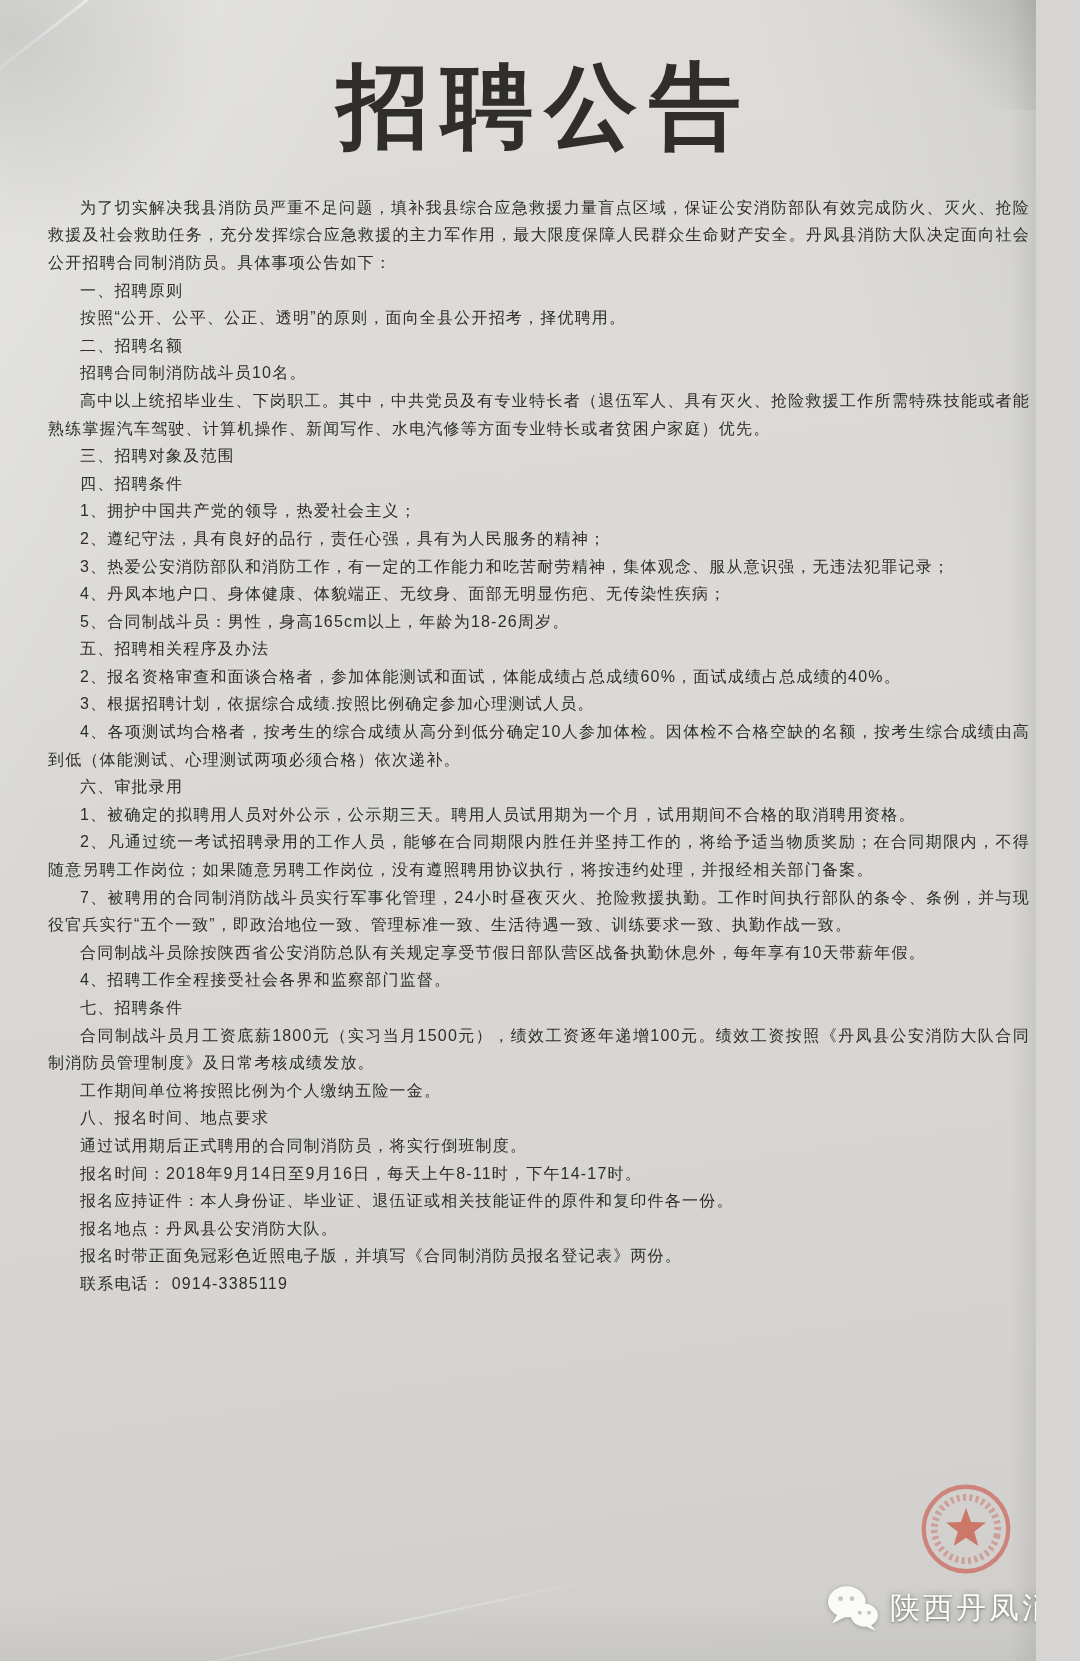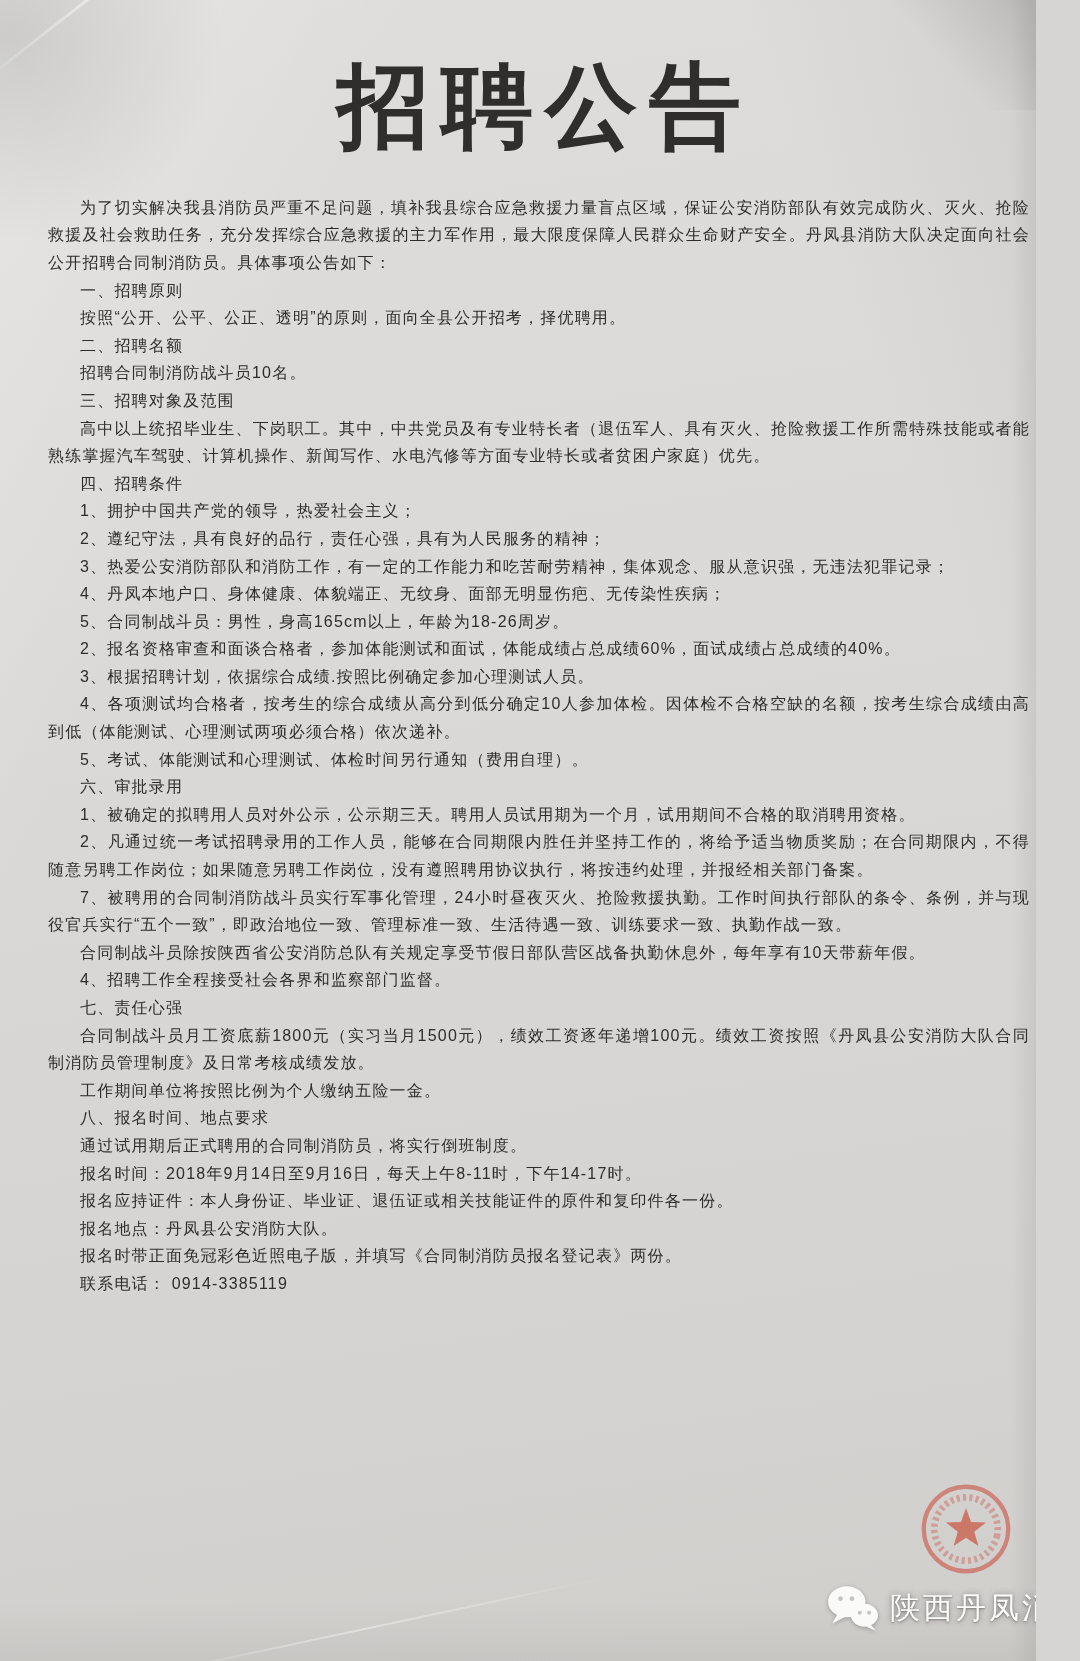--- a/index.html
+++ b/index.html
@@ -73,39 +73,39 @@
   <div class="crease-2"></div>
 
   <div class="content">
     <h1 class="doc-title">招聘公告</h1>
     <div id="paragraphs">
         <p class="para">为了切实解决我县消防员严重不足问题，填补我县综合应急救援力量盲点区域，保证公安消防部队有效完成防火、灭火、抢险救援及社会救助任务，充分发挥综合应急救援的主力军作用，最大限度保障人民群众生命财产安全。丹凤县消防大队决定面向社会公开招聘合同制消防员。具体事项公告如下：</p>
         <p class="para">一、招聘原则</p>
         <p class="para">按照“公开、公平、公正、透明”的原则，面向全县公开招考，择优聘用。</p>
         <p class="para">二、招聘名额</p>
         <p class="para">招聘合同制消防战斗员10名。</p>
+        <p class="para">高中以上统招毕业生、下岗职工。其中，中共党员及有专业特长者（退伍军人、具有灭火、抢险救援工作所需特殊技能或者能熟练掌握汽车驾驶、计算机操作、新闻写作、水电汽修等方面专业特长或者贫困户家庭）优先。</p>
         <p class="para">三、招聘对象及范围</p>
-        <p class="para">高中以上统招毕业生、下岗职工。其中，中共党员及有专业特长者（退伍军人、具有灭火、抢险救援工作所需特殊技能或者能熟练掌握汽车驾驶、计算机操作、新闻写作、水电汽修等方面专业特长或者贫困户家庭）优先。</p>
         <p class="para">四、招聘条件</p>
         <p class="para">1、拥护中国共产党的领导，热爱社会主义；</p>
         <p class="para">2、遵纪守法，具有良好的品行，责任心强，具有为人民服务的精神；</p>
         <p class="para">3、热爱公安消防部队和消防工作，有一定的工作能力和吃苦耐劳精神，集体观念、服从意识强，无违法犯罪记录；</p>
         <p class="para">4、丹凤本地户口、身体健康、体貌端正、无纹身、面部无明显伤疤、无传染性疾病；</p>
         <p class="para">5、合同制战斗员：男性，身高165cm以上，年龄为18-26周岁。</p>
+        <p class="para">五、招聘相关程序及办法</p>
         <p class="para">2、报名资格审查和面谈合格者，参加体能测试和面试，体能成绩占总成绩60%，面试成绩占总成绩的40%。</p>
         <p class="para">3、根据招聘计划，依据综合成绩.按照比例确定参加心理测试人员。</p>
         <p class="para">4、各项测试均合格者，按考生的综合成绩从高分到低分确定10人参加体检。因体检不合格空缺的名额，按考生综合成绩由高到低（体能测试、心理测试两项必须合格）依次递补。</p>
-        <p class="para">5、考试、体能测试和心理测试、体检时间另行通知（费用自理）。</p>
         <p class="para">六、审批录用</p>
         <p class="para">1、被确定的拟聘用人员对外公示，公示期三天。聘用人员试用期为一个月，试用期间不合格的取消聘用资格。</p>
         <p class="para">2、凡通过统一考试招聘录用的工作人员，能够在合同期限内胜任并坚持工作的，将给予适当物质奖励；在合同期限内，不得随意另聘工作岗位；如果随意另聘工作岗位，没有遵照聘用协议执行，将按违约处理，并报经相关部门备案。</p>
         <p class="para">7、被聘用的合同制消防战斗员实行军事化管理，24小时昼夜灭火、抢险救援执勤。工作时间执行部队的条令、条例，并与现役官兵实行“五个一致”，即政治地位一致、管理标准一致、生活待遇一致、训练要求一致、执勤作战一致。</p>
         <p class="para">合同制战斗员除按陕西省公安消防总队有关规定享受节假日部队营区战备执勤休息外，每年享有10天带薪年假。</p>
         <p class="para">4、招聘工作全程接受社会各界和监察部门监督。</p>
-        <p class="para">七、责任心强</p>
+        <p class="para">七、招聘条件</p>
         <p class="para">合同制战斗员月工资底薪1800元（实习当月1500元），绩效工资逐年递增100元。绩效工资按照《丹凤县公安消防大队合同制消防员管理制度》及日常考核成绩发放。</p>
         <p class="para">工作期间单位将按照比例为个人缴纳五险一金。</p>
         <p class="para">八、报名时间、地点要求</p>
         <p class="para">通过试用期后正式聘用的合同制消防员，将实行倒班制度。</p>
         <p class="para">报名时间：2018年9月14日至9月16日，每天上午8-11时，下午14-17时。</p>
         <p class="para">报名应持证件：本人身份证、毕业证、退伍证或相关技能证件的原件和复印件各一份。</p>
         <p class="para">报名地点：丹凤县公安消防大队。</p>
         <p class="para">报名时带正面免冠彩色近照电子版，并填写《合同制消防员报名登记表》两份。</p>
         <p class="para">联系电话： 0914-3385119</p>
       </div>

